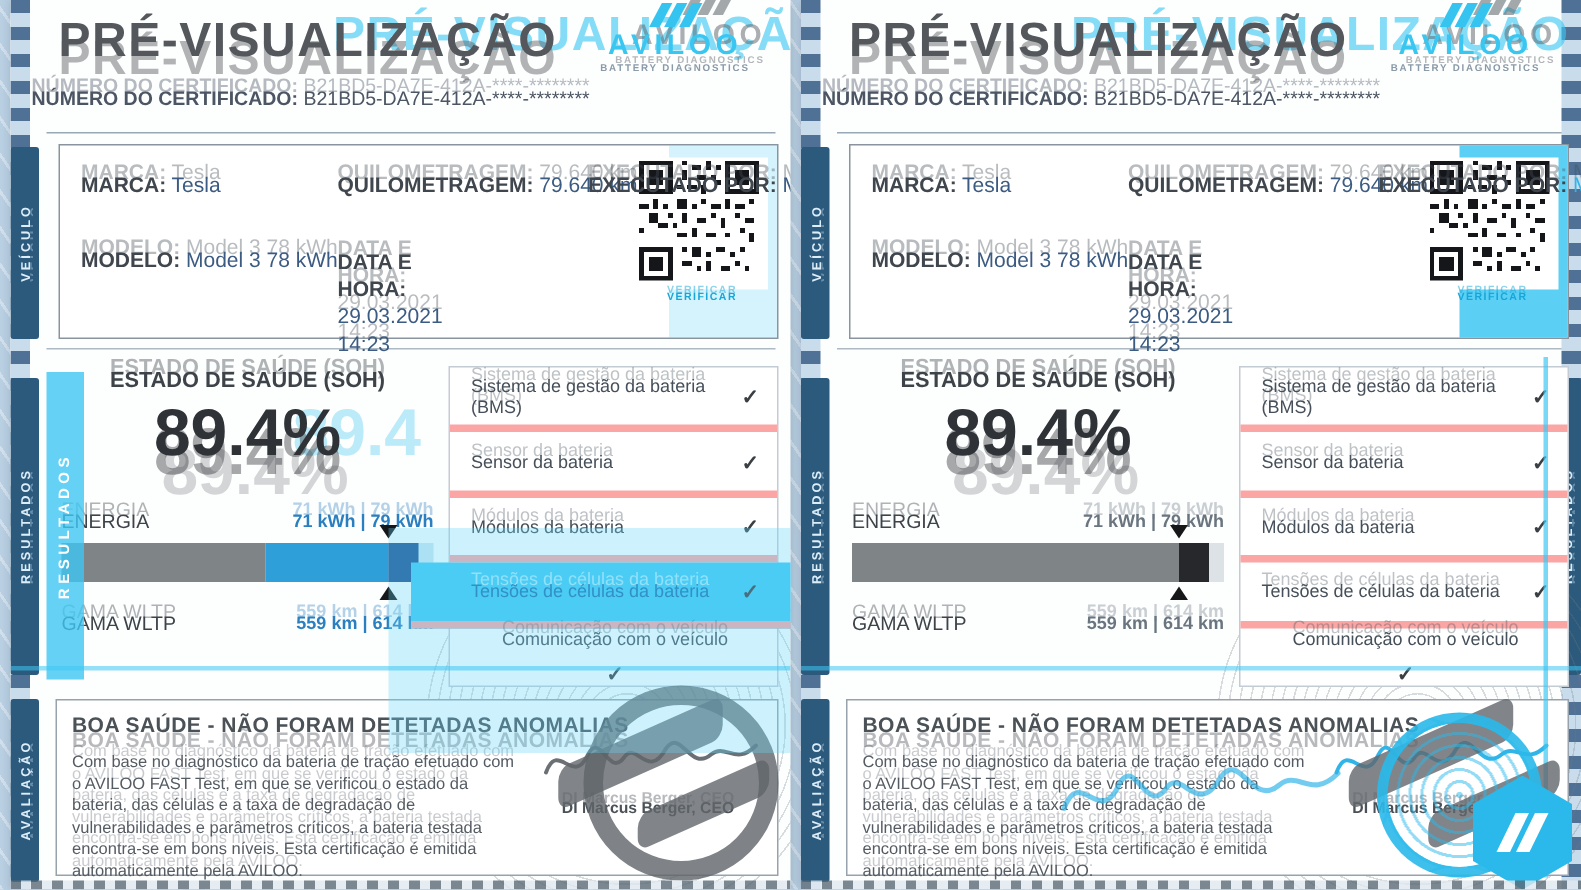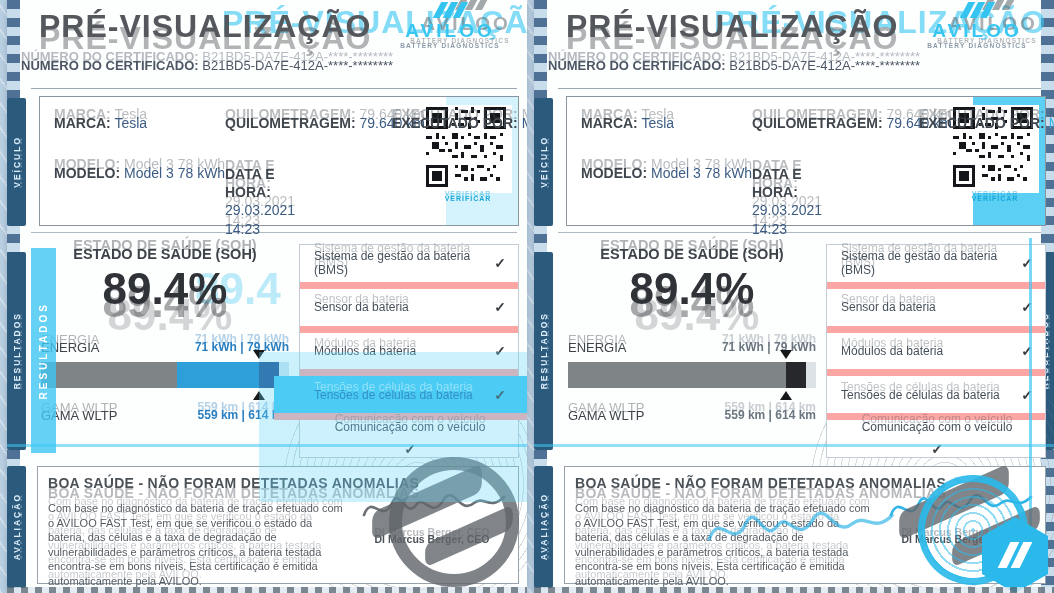--- a/index.html
+++ b/index.html
@@ -78,21 +78,21 @@
   .seg3{background:#1b4f8f;height:100%;}
   .p-right .seg3{background:#26282b;}
   .mk-wrap{position:absolute;left:0;top:0;height:100%;}
   .mk{position:absolute;right:-6px;width:0;height:0;border-left:6px solid transparent;border-right:6px solid transparent;}
   .mk-t{top:-12px;border-top:9px solid #151719;}
   .mk-b{bottom:-12px;border-bottom:9px solid #151719;}
 
   
   .clist{position:absolute;left:292px;right:8px;top:244px;height:212px;background:#fff;border:1px solid #c3ccd4;
     display:flex;flex-direction:column;z-index:4;}
-  .crow{flex:1;display:flex;align-items:center;justify-content:space-between;border-bottom:7px solid #fca5a5;padding:0 12px 0 14px;}
+  .crow{flex:1;display:flex;align-items:center;justify-content:space-between;border-bottom:5px solid #fca5a5;padding:0 12px 0 14px;}
   .crow:last-child{border-bottom:none;flex-direction:column;}
   .crow .cl{font-size:12px;color:#46505a;text-shadow:0 -8px 0 rgba(70,80,90,.35);}
   .crow .ck{font-size:14px;font-weight:bold;color:#3a3f44;}
   .p-left .crow.hl{background:#3ec7f2;margin:0 -14px 0 -26px;padding-left:40px;padding-right:26px;}
   .p-left .crow.hl .cl{color:#1b6fae;text-shadow:0 -8px 0 rgba(255,255,255,.55);}
   .clist-cyanline{position:absolute;right:22px;top:238px;bottom:8px;width:3px;background:rgba(62,199,242,.7);z-index:5;}
 
   
   .assess{position:absolute;left:30px;right:8px;top:466px;height:116px;background:#fff;border:1px solid #98a2ac;z-index:4;}
   .a-head{position:absolute;left:10px;top:8px;font-size:14px;font-weight:bold;color:#4a5157;letter-spacing:.3px;

